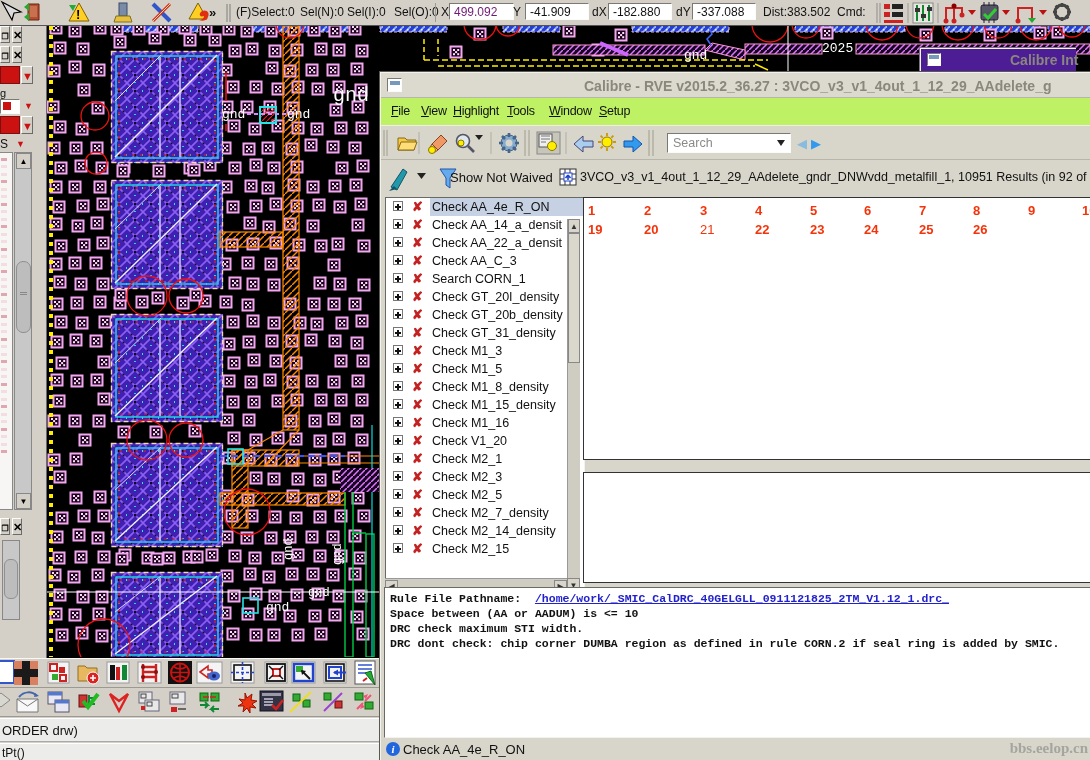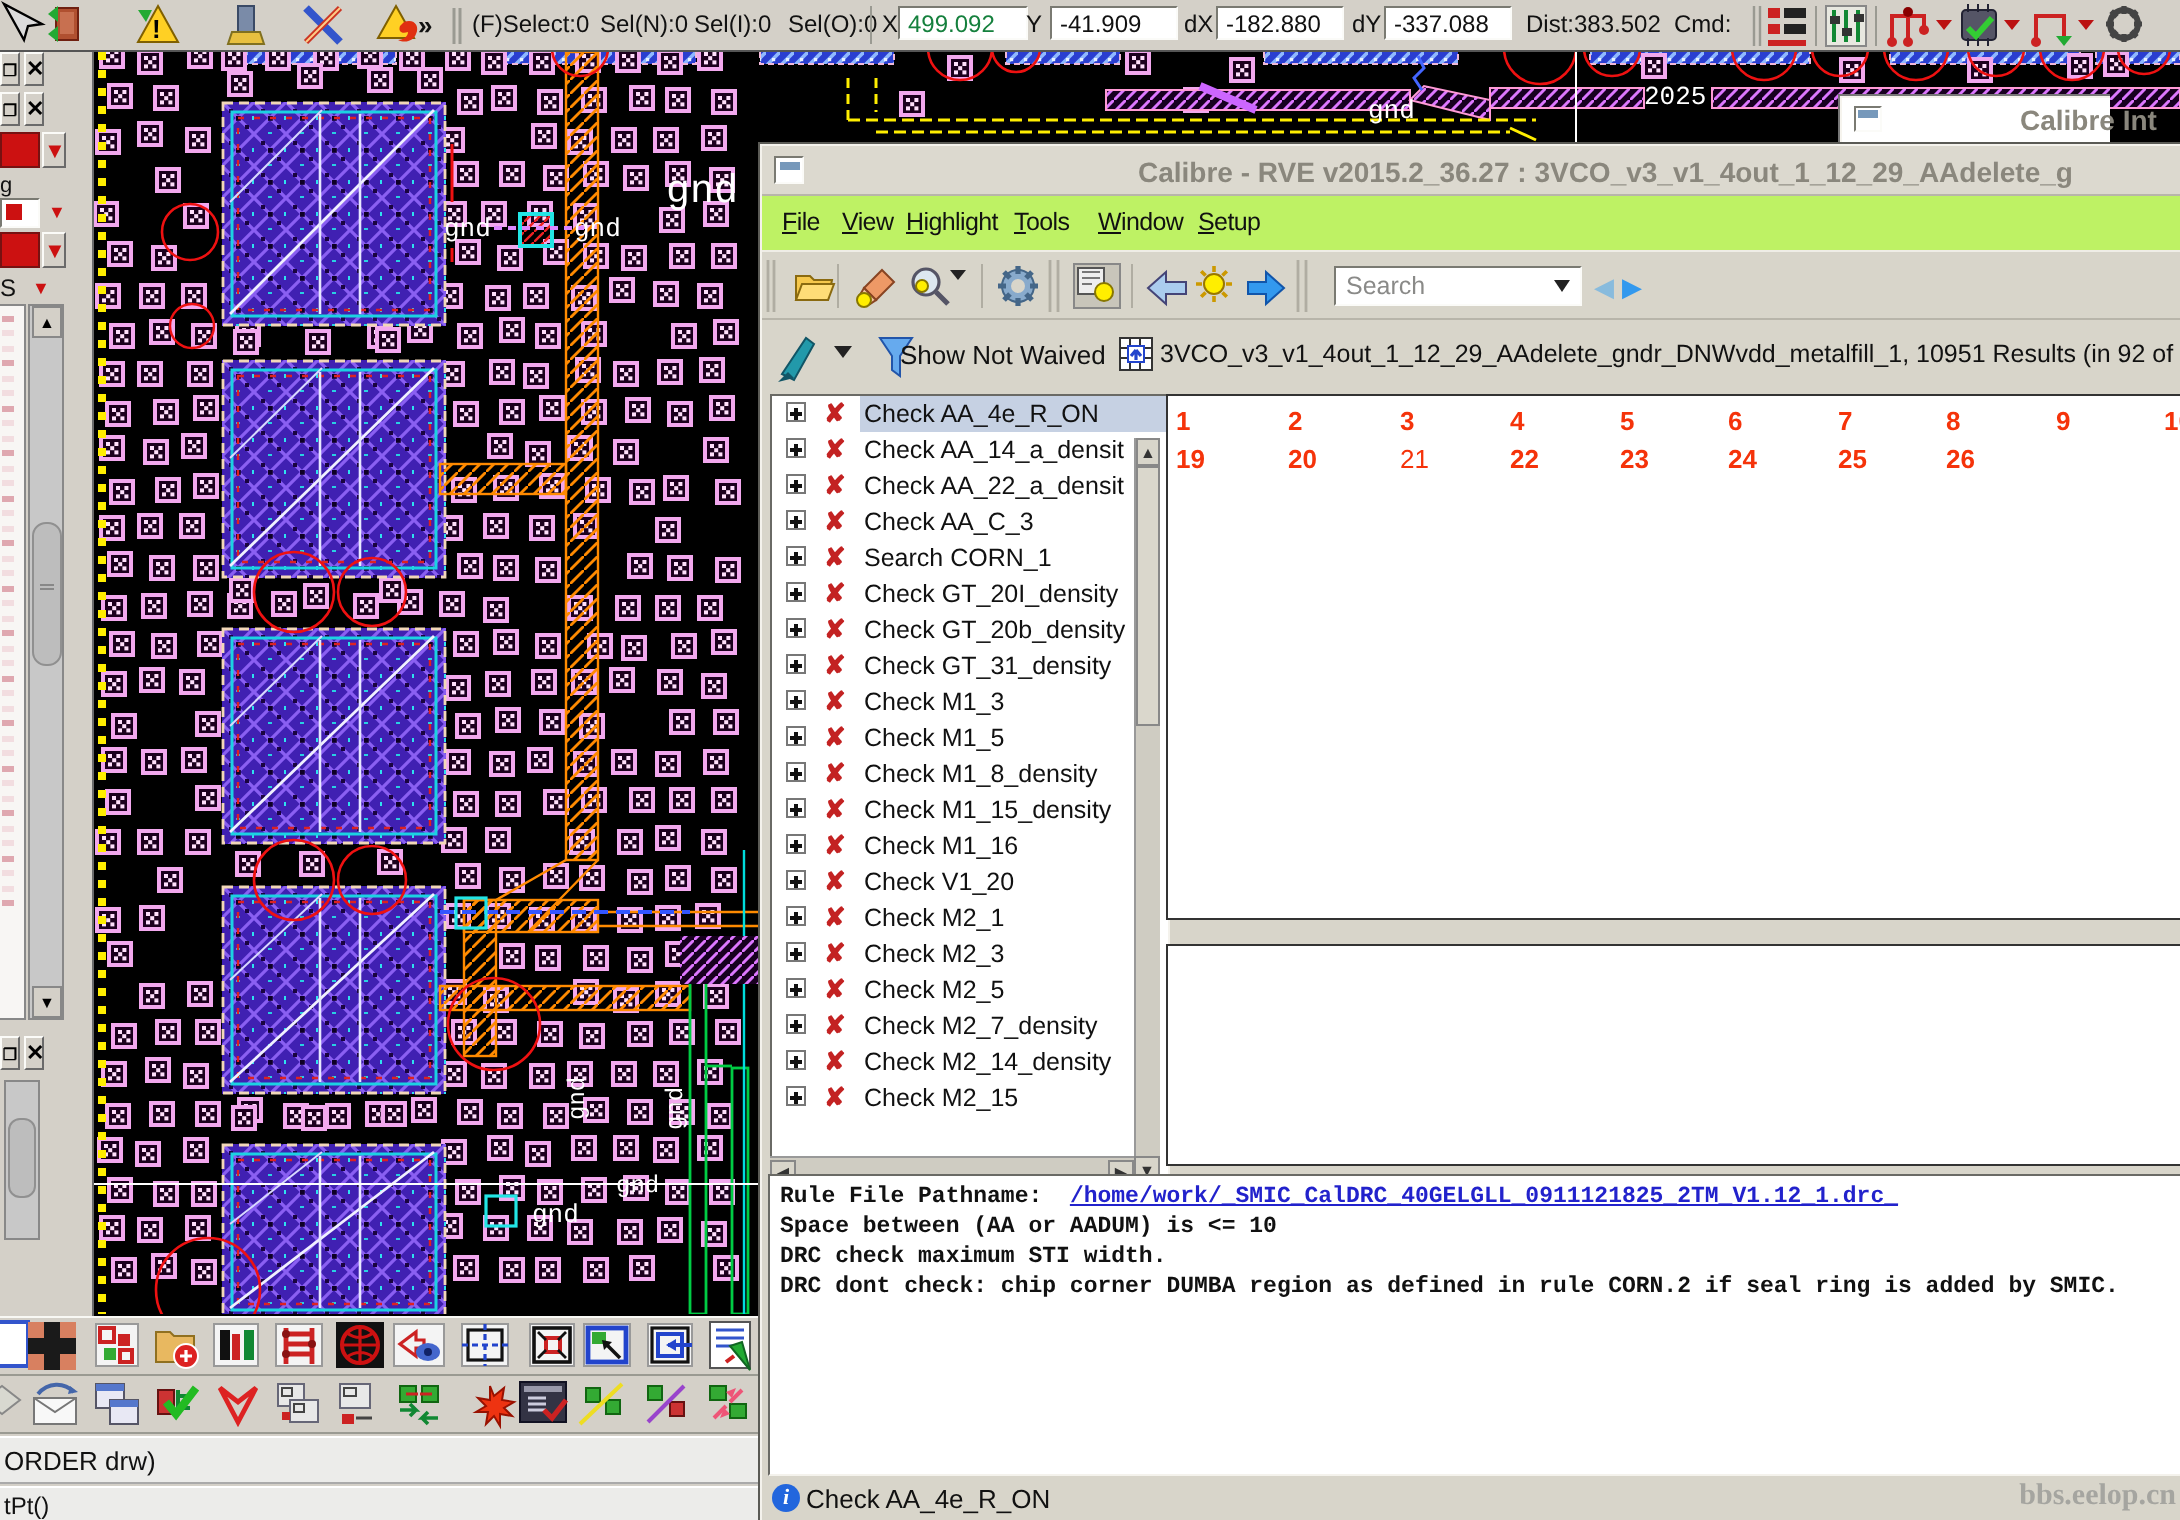--- a/index.html
+++ b/index.html
@@ -530,21 +530,21 @@
 <text x="209" y="17" font-size="13" font-weight="bold" fill="#111">»</text>
 <path d="M227 4 v18 M230 4 v18" stroke="#9a9a92" stroke-width="1.5"></path>
 </svg>
     <div class="abs" style="left:236px;top:5px;font-size:12px;color:#111">(F)Select:0</div>
     <div class="abs" style="left:300px;top:5px;font-size:12px;color:#111">Sel(N):0</div>
     <div class="abs" style="left:347px;top:5px;font-size:12px;color:#111">Sel(I):0</div>
     <div class="abs" style="left:394px;top:5px;font-size:12px;color:#111">Sel(O):0</div>
     <div class="abs" style="left:435px;top:3px;width:1px;height:19px;background:#9a9a92"></div>
     <div class="abs" style="left:441px;top:5px;font-size:12px;color:#111">X</div>
     <div class="abs sunk" style="left:449px;top:3px;width:65px;height:17px;">
-      <div style="margin:1px 16px 0 4px;font-size:12px;color:#15803d">499.092</div>
+      <div style="margin:1px 16px 0 4px;font-size:12px;color:#701a75">499.092</div>
     </div>
     <div class="abs" style="left:513px;top:5px;font-size:12px;color:#111">Y</div>
     <div class="abs sunk" style="left:525px;top:3px;width:64px;height:17px;">
       <div style="margin:1px 0 0 4px;font-size:12px;color:#111">-41.909</div>
     </div>
     <div class="abs" style="left:592px;top:5px;font-size:12px;color:#111">dX</div>
     <div class="abs sunk" style="left:608px;top:3px;width:64px;height:17px;">
       <div style="margin:1px 0 0 4px;font-size:12px;color:#111">-182.880</div>
     </div>
     <div class="abs" style="left:676px;top:5px;font-size:12px;color:#111">dY</div>
@@ -817,32 +817,32 @@
           <path d="M9 13 l-2 5 l5 -2 z M13 8 l2 -5 l-5 2 z" fill="#ee5577"></path>
         </g>
 </svg></div>
     <div class="abs" style="left:0;top:60px;width:381px;height:24px;background:#ececea;border-top:1px solid #fff;border-bottom:1px solid #aaa">
       <div style="margin:4px 0 0 2px;font-size:13px;color:#111">ORDER drw)</div>
     </div>
     <div class="abs" style="left:0;top:85px;width:381px;height:17px;background:#ececea;border-top:1px solid #fff">
       <div style="margin:2px 0 0 2px;font-size:12px;color:#111">tPt()</div>
     </div>
   </div>
-<div class="abs" style="left:919px;top:47px;width:136px;height:26px;background:#ffffff;border:1px solid #777;border-right:none;box-shadow:inset 1px 1px 0 #f6f4ee">
+<div class="abs" style="left:919px;top:47px;width:157px;height:26px;background:#4c1d95;border:1px solid #777;border-right:none;box-shadow:inset 1px 1px 0 #f6f4ee">
     <div class="abs sunk" style="left:7px;top:5px;width:14px;height:13px;background:#fff">
       <div style="height:4px;background:#7799bb;margin:1px"></div>
     </div>
     <div class="abs" style="left:90px;top:4px;font-size:14px;font-weight:bold;color:#8a877d;white-space:nowrap">Calibre Int</div>
   </div>
 <div class="abs" style="left:379px;top:71px;width:711px;height:689px;background:#d8d5ca;border:1px solid #5a5a55;border-right:none;border-bottom:none;box-shadow:inset 1px 1px 0 #f4f2ec">
     <div class="abs" style="left:1px;top:1px;width:710px;height:25px;background:#dcd9cf;border-bottom:1px solid #b8b5aa">
       <div class="abs sunk" style="left:6px;top:5px;width:15px;height:14px;background:#fff">
         <div style="height:4px;background:#7799bb;margin:1.5px"></div>
       </div>
-      <div class="abs" style="left:188px;top:5px;font-size:14px;font-weight:bold;color:#8a877d;white-space:nowrap">Calibre - RVE v2015.2_36.27 : 3VCO_v3_v1_4out_1_12_29_AAdelete_g</div>
+      <div class="abs" style="left:203px;top:5px;font-size:14px;font-weight:bold;color:#8a877d;white-space:nowrap">Calibre - RVE v2015.2_36.27 : 3VCO_v3_v1_4out_1_12_29_AAdelete_g</div>
     </div>
     <div class="abs" style="left:1px;top:26px;width:710px;height:27px;background:#bef264">
       <div class="abs" style="left:10px;top:6px;font-size:12.5px;letter-spacing:-0.3px;color:#111"><span style="text-decoration:underline">F</span>ile</div>
       <div class="abs" style="left:40px;top:6px;font-size:12.5px;letter-spacing:-0.3px;color:#111"><span style="text-decoration:underline">V</span>iew</div>
       <div class="abs" style="left:72px;top:6px;font-size:12.5px;letter-spacing:-0.3px;color:#111"><span style="text-decoration:underline">H</span>ighlight</div>
       <div class="abs" style="left:126px;top:6px;font-size:12.5px;letter-spacing:-0.3px;color:#111"><span style="text-decoration:underline">T</span>ools</div>
       <div class="abs" style="left:168px;top:6px;font-size:12.5px;letter-spacing:-0.3px;color:#111"><span style="text-decoration:underline">W</span>indow</div>
       <div class="abs" style="left:218px;top:6px;font-size:12.5px;letter-spacing:-0.3px;color:#111"><span style="text-decoration:underline">S</span>etup</div>
     </div>
     <div class="abs" style="left:1px;top:53px;width:710px;height:35px;background:#d8d5ca;border-top:1px solid #efede6;border-bottom:1px solid #b8b5aa">

